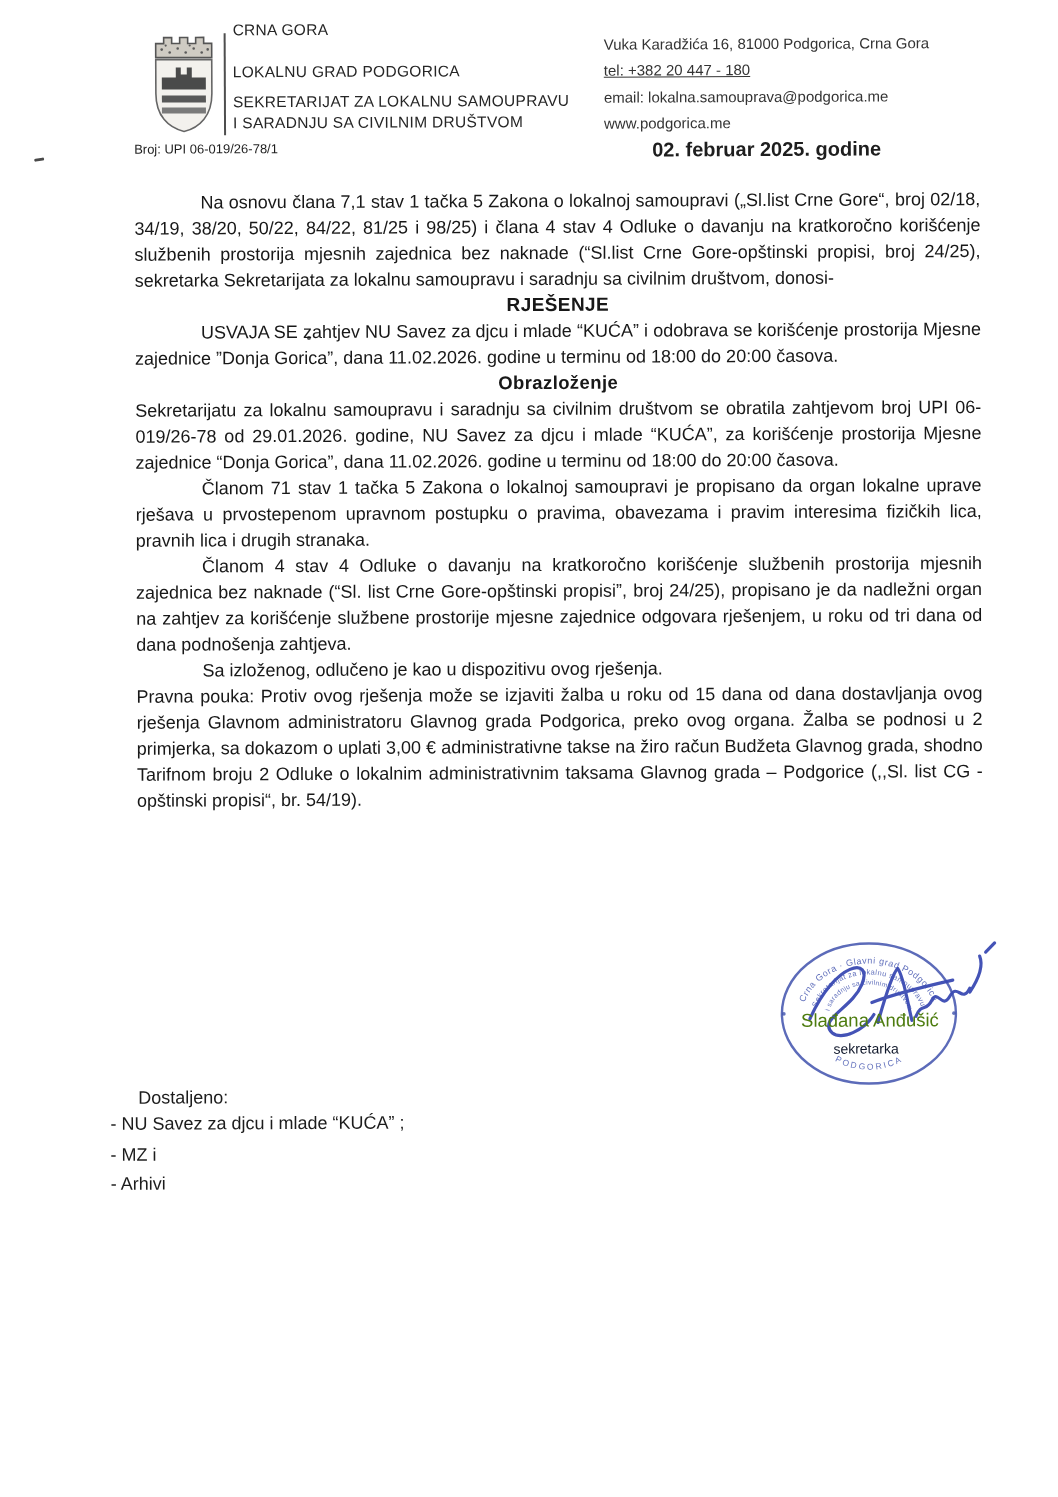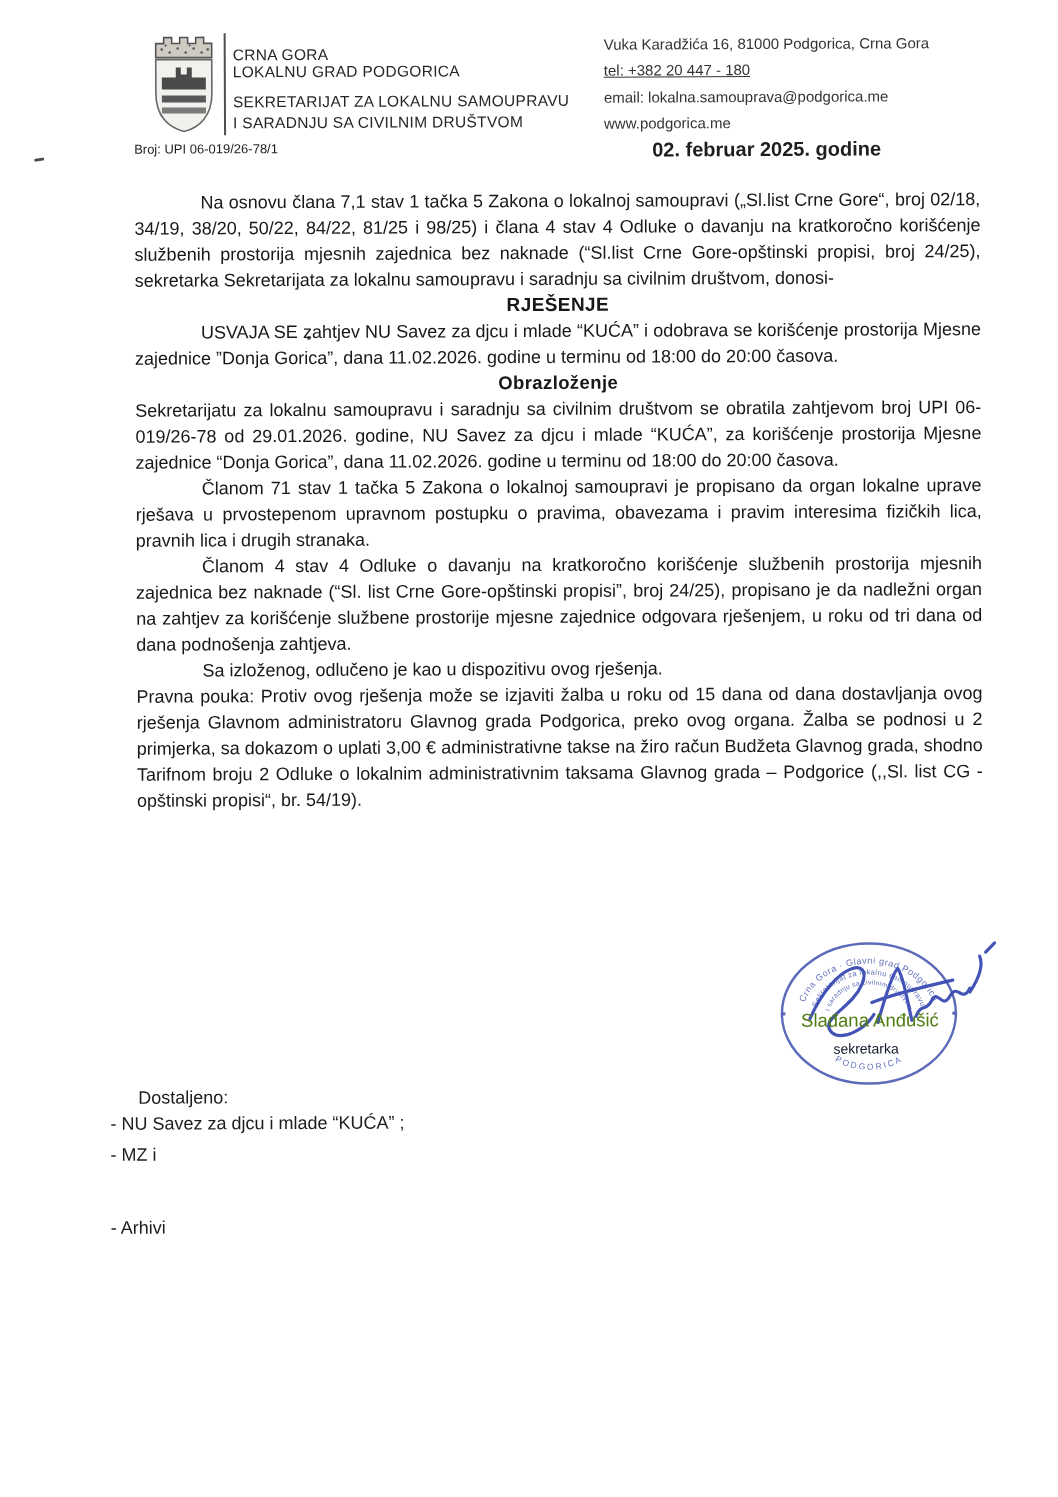--- a/index.html
+++ b/index.html
@@ -95,21 +95,21 @@
 
     <path d="M10,28 L66,28 L66,62 C66,84 54,96 38,100 C22,96 10,84 10,62 Z" fill="#f3f1ed" stroke="#666" stroke-width="1.6"></path>
 
     <path fill-rule="evenodd" d="M16,46 L30,46 L30,36 L46,36 L46,46 L60,46 L60,58 L16,58 Z M35,36 L41,36 L41,43 L35,43 Z" fill="#4a4a4a"></path>
     <rect x="16" y="64" width="44" height="7" fill="#585858"></rect>
     <rect x="16" y="76" width="44" height="6" fill="#7a7a7a"></rect>
   </svg>
 
   <div class="abs hdr-divider" style="left:224px;top:32px;height:102px;"></div>
 
-  <div class="abs org-line" style="left:233px;top:45px;">CRNA GORA</div>
+  <div class="abs org-line" style="left:233px;top:20px;">CRNA GORA</div>
   <div class="abs org-line" style="left:233px;top:62px;">LOKALNU GRAD PODGORICA</div>
   <div class="abs org-line" style="left:233px;top:92px;">SEKRETARIJAT ZA LOKALNU SAMOUPRAVU</div>
   <div class="abs org-line" style="left:233px;top:113px;">I SARADNJU SA CIVILNIM DRUŠTVOM</div>
 
   <div class="abs contact-line" style="left:604px;top:36px;">Vuka Karadžića 16, 81000 Podgorica, Crna Gora</div>
   <div class="abs contact-line" style="left:604px;top:62px;text-decoration:underline;">tel: +382 20 447 - 180</div>
   <div class="abs contact-line" style="left:604px;top:89px;">email: lokalna.samouprava@podgorica.me</div>
   <div class="abs contact-line" style="left:604px;top:115px;">www.podgorica.me</div>
 
   <div class="abs ref" style="left:134px;top:140px;">Broj: UPI 06-019/26-78/1</div>
@@ -170,15 +170,15 @@
       </g>
     </svg>
   </div>
 
   <div class="sig-name">Slađana Anđušić</div>
   <div class="sig-title">sekretarka</div>
 
   <div class="abs dist-label" style="left:134px;top:1086px;">Dostaljeno:</div>
   <div class="abs dist-item" style="left:106px;top:1112px;">- NU Savez za djcu i mlade “KUĆA” ;</div>
   <div class="abs dist-item" style="left:106px;top:1143px;">- MZ i</div>
-  <div class="abs dist-item" style="left:106px;top:1172px;margin-top:44px;">- Arhivi</div>
+  <div class="abs dist-item" style="left:106px;top:1172px;">- Arhivi</div>
 
 </div>
 
 </body></html>

